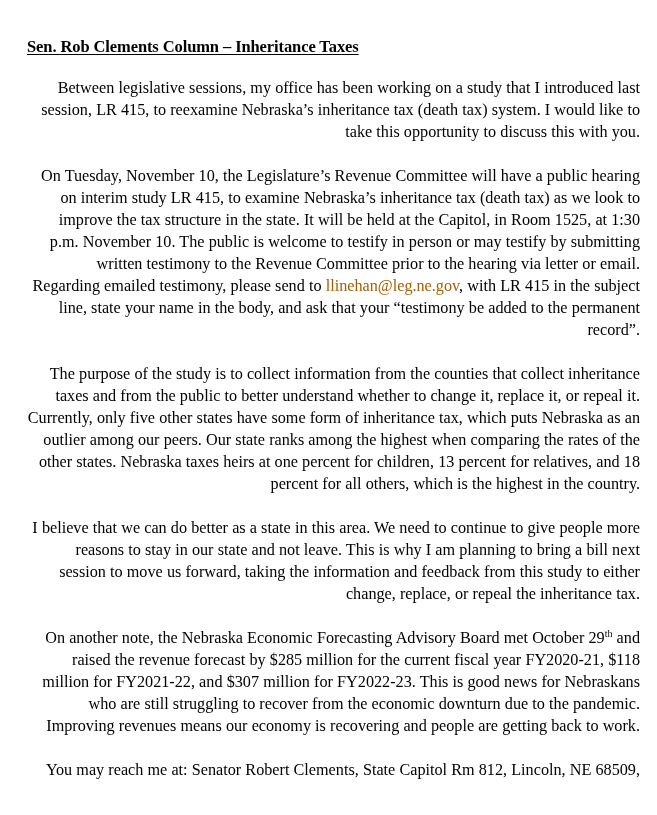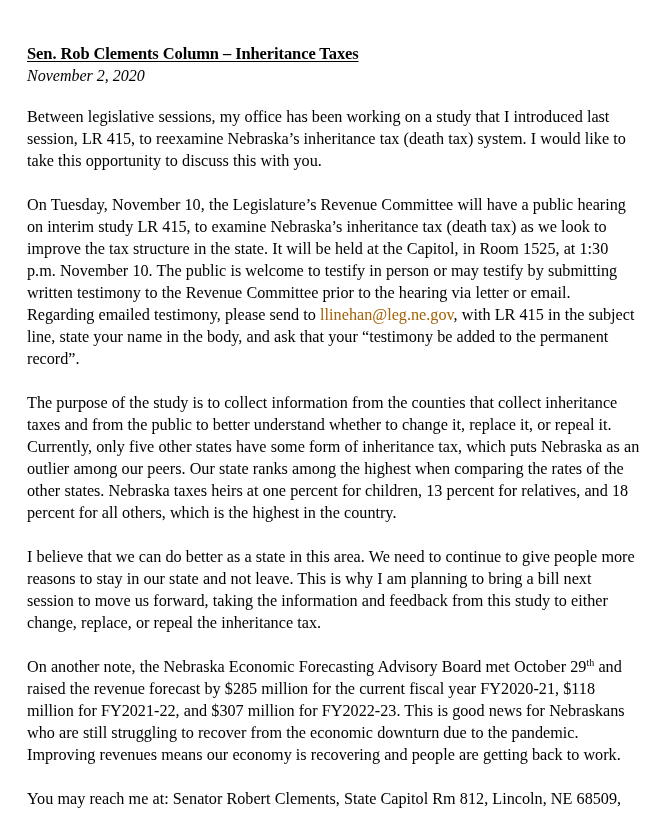--- a/index.html
+++ b/index.html
@@ -22,37 +22,37 @@
     background: #ffffff;
     box-sizing: border-box;
     padding: 36px 17px 0 27px;
   }
   .doc-title {
     font-size: 16.5px;
     font-weight: bold;
     text-decoration: underline;
     text-underline-offset: 2px;
     line-height: 21px;
-    margin: 7px 0 1px 0;
+    margin: 0 0 1px 0;
     letter-spacing: -0.1px;
   }
   .doc-date {
     font-size: 16px;
     font-style: italic;
     line-height: 21px;
     margin: 0;
   }
   .body-block {
     margin-top: 20px;
   }
   p.para {
     font-size: 16.2px;
     line-height: 22px;
     margin: 0 0 22px 0;
-    text-align: left;
+    text-align: right;
     word-spacing: 0.1px;
   }
   p.para:last-child {
     margin-bottom: 0;
   }
   .contact-block p.para {
     margin-bottom: 0;
   }
   sup {
     font-size: 0.62em;
@@ -63,21 +63,20 @@
     color: #a16207;
     text-decoration: none;
   }
 </style>
 </head>
 <body>
 
 <div class="page">
 
   <h1 class="doc-title">Sen. Rob Clements Column – Inheritance Taxes</h1>
-  <div class="doc-date">November 2, 2020</div>
 
   <div class="body-block">
 
     <p class="para">Between legislative sessions, my office has been working on a study that I introduced last session, LR 415, to reexamine Nebraska’s inheritance tax (death tax) system.  I would like to take this opportunity to discuss this with you.</p>
 
     <p class="para"><span>On Tuesday, November 10, the Legislature’s Revenue Committee will have a public hearing on interim study LR 415, to examine Nebraska’s inheritance tax (death tax) as we look to improve the tax structure in the state.  It will be held at the Capitol, in Room 1525, at 1:30 p.m. November 10.  The public is welcome to testify in person or may testify by submitting written testimony to the Revenue Committee prior to the hearing via letter or email.  Regarding emailed testimony, please send to </span><span class="plain-mail">llinehan@leg.ne.gov</span><span>, with LR 415 in the subject line, state your name in the body, and ask that your “testimony be added to the permanent record”.</span></p>
 
     <p class="para">The purpose of the study is to collect information from the counties that collect inheritance taxes and from the public to better understand whether to change it, replace it, or repeal it.  Currently, only five other states have some form of inheritance tax, which puts Nebraska as an outlier among our peers.  Our state ranks among the highest when comparing the rates of the other states.  Nebraska taxes heirs at one percent for children, 13 percent for relatives, and 18 percent for all others, which is the highest in the country.</p>
 
     <p class="para">I believe that we can do better as a state in this area.  We need to continue to give people more reasons to stay in our state and not leave.  This is why I am planning to bring a bill next session to move us forward, taking the information and feedback from this study to either change, replace, or repeal the inheritance tax.</p>

